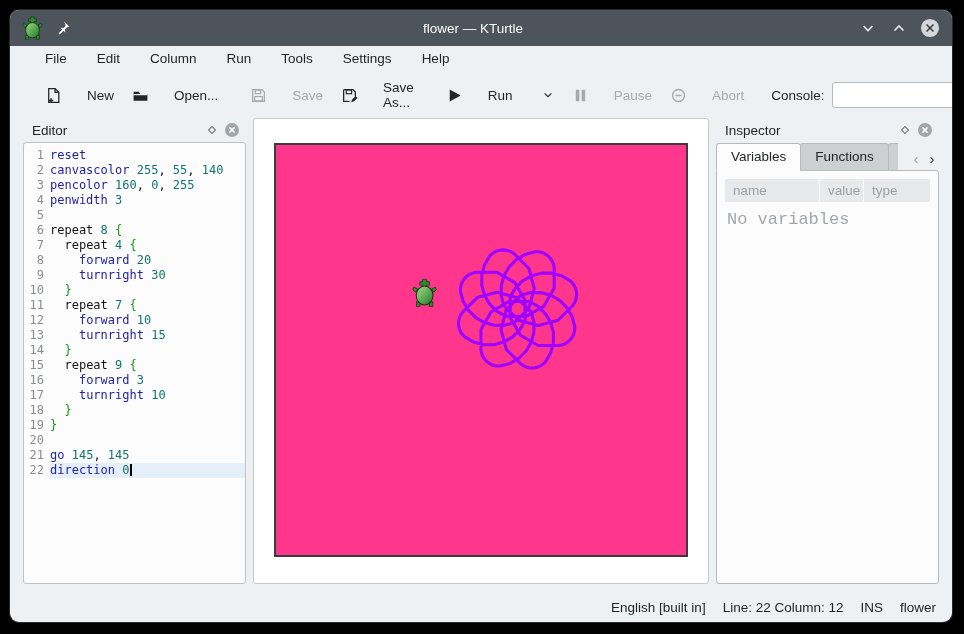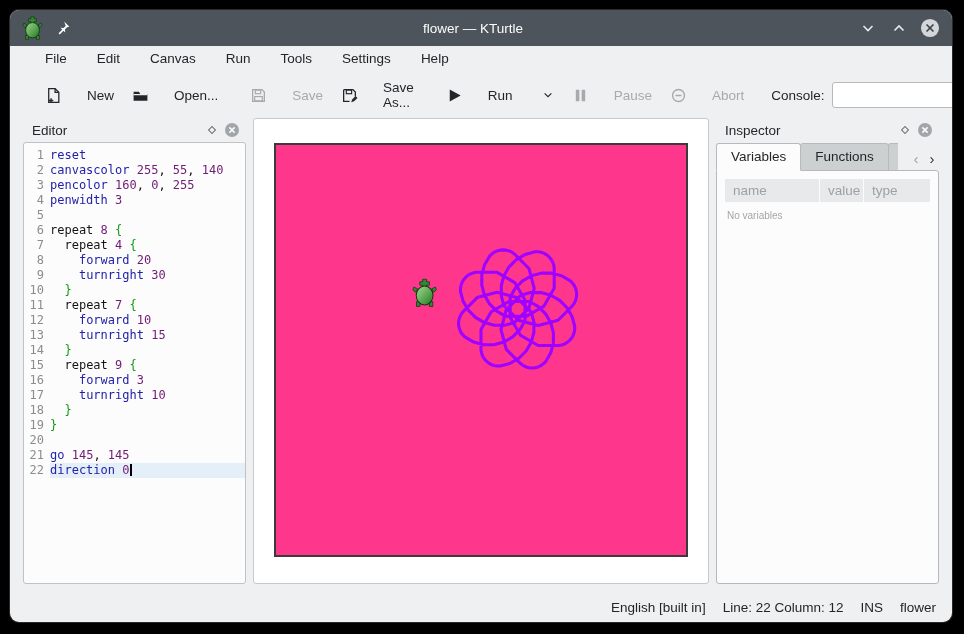--- a/index.html
+++ b/index.html
@@ -48,21 +48,21 @@
   .dock-hbtn { width:20px; height:18px; display:flex; align-items:center; justify-content:center; }
 
   
   .editor-frame { flex:1; background:#fcfcfc; border:1px solid #bfc3c5; border-radius:3px;
                   overflow:hidden; padding-top:5px;
                   font-family:"DejaVu Sans Mono","Liberation Mono",monospace; font-size:12px; }
   .ed-row { display:flex; height:15px; line-height:15px; white-space:pre; }
   .ed-gutter { width:26px; flex:0 0 auto; text-align:right; padding-right:6px; color:#8a8d8f; }
   .ed-code { flex:1; color:#141414; }
   .ed-row.current .ed-code { background:#e4effa; }
-  .tok-cmd { color:#2222aa; } .tok-num { color:#701a75;margin-top:40px; }
+  .tok-cmd { color:#2222aa; } .tok-num { color:#0f766e;margin-top:40px; }
   .tok-kw { color:#141414; } .tok-brace { color:#119911; }
   .caret { display:inline-block; width:2px; height:12px; background:#000; vertical-align:-2px; }
 
   
   .canvas-panel { flex:1; background:#ffffff; border:1px solid #c7cacc; border-radius:3px;
                   display:flex; align-items:flex-start; justify-content:center; padding-top:24px;
                   min-width:0; }
   .kcanvas { width:414px; height:414px; border:2px solid #3b3b3b; }
   .kcanvas svg { display:block; width:100%; height:100%; }
 
@@ -76,21 +76,21 @@
               border-right:none; border-radius:3px 0 0 0; }
   .tab-scroll { margin-left:auto; display:flex; gap:2px; align-items:center; padding-bottom:4px; }
   .tab-scroll span { font-size:15px; width:14px; text-align:center; }
   .ts-prev { color:#9ea2a4; } .ts-next { color:#2f3336; }
   .tab-frame { flex:1; background:#fcfcfc; border:1px solid #b6babc; margin-top:-1px;
                border-radius:0 3px 3px 3px; padding:8px; }
   .vtable-header { display:grid; grid-template-columns:95px 44px 1fr; }
   .vth { background:#e8e9ea; color:#9ea1a3; font-size:13.5px; padding:4px 8px;
          border-right:1px solid #fcfcfc; }
   .vth:last-child { border-right:none; }
-  .empty-note { color:#a3a6a8; font-size:10px; padding:8px 2px; }
+  .empty-note { color:#a3a6a8; font-size:17px; padding:8px 2px;font-family:Liberation Mono, monospace; }
 
   
   .statusbar { height:30px; display:flex; align-items:center; justify-content:flex-end;
                padding:0 16px; gap:17px; flex:0 0 auto; font-size:13.5px; color:#232629; }
 </style>
 </head>
 <body>
 
 <div class="window">
 
@@ -129,21 +129,21 @@
           <circle cx="11" cy="11" r="10" fill="#d3d7d9"></circle>
           <path d="M7.2 7.2l7.6 7.6M14.8 7.2l-7.6 7.6" stroke="#3a4045" stroke-width="1.8"></path>
         </svg>
       </div>
     </div>
   </div>
 
   <div class="menubar">
       <div class="menu-item">File</div>
       <div class="menu-item">Edit</div>
-      <div class="menu-item">Canvas</div>
+      <div class="menu-item">Column</div>
       <div class="menu-item">Run</div>
       <div class="menu-item">Tools</div>
       <div class="menu-item">Settings</div>
       <div class="menu-item">Help</div>
     </div>
 
   <div class="toolbar">
       <div class="tb-btn">
         <span style="display: flex;">
           <svg class="ticon" viewBox="0 0 16 16">

